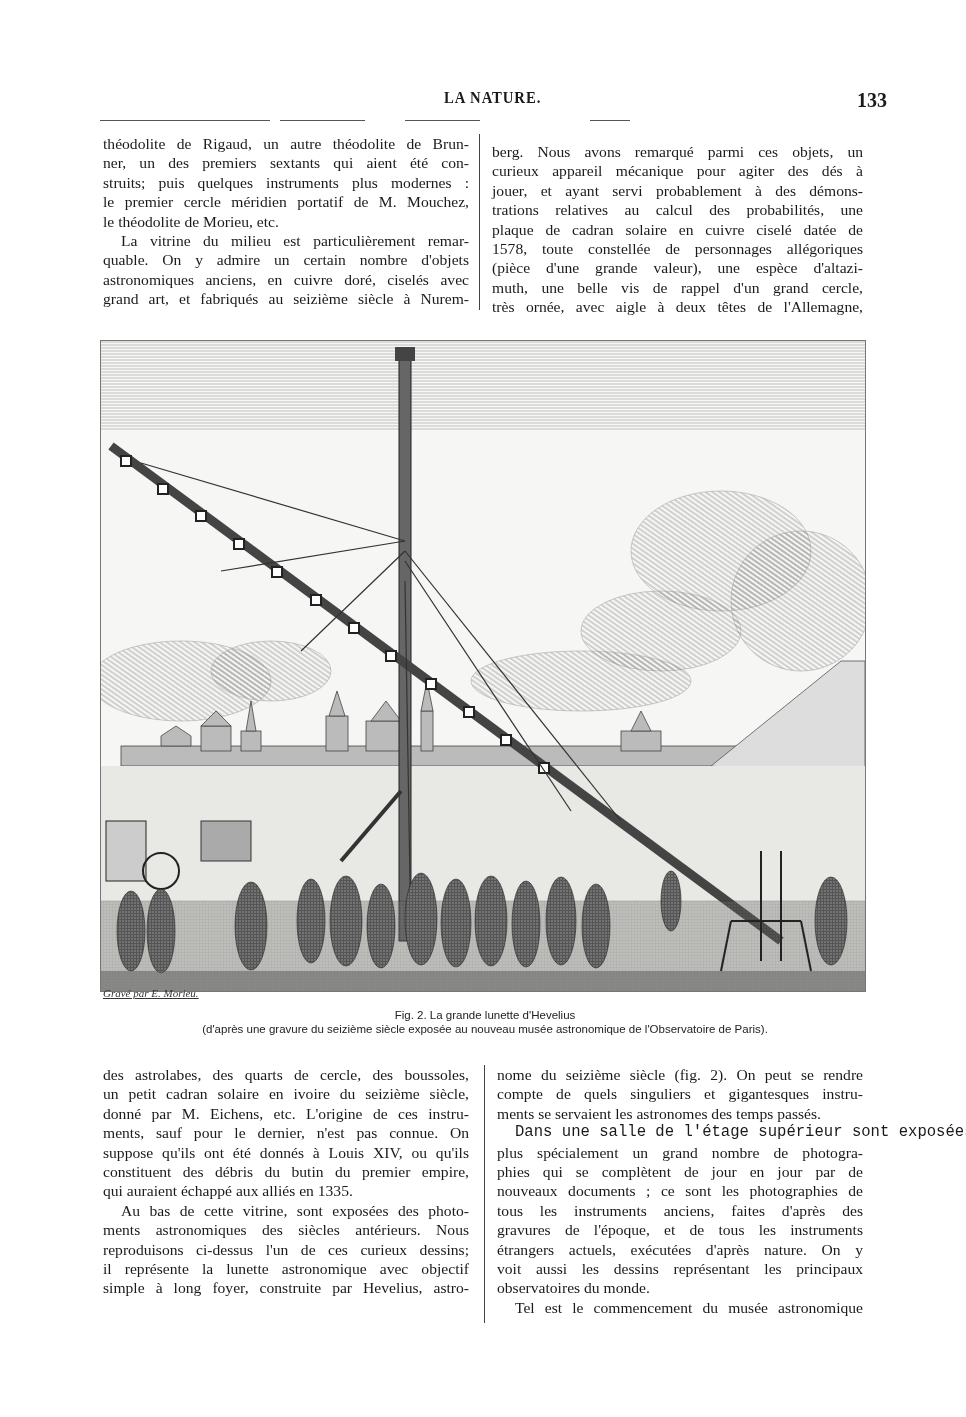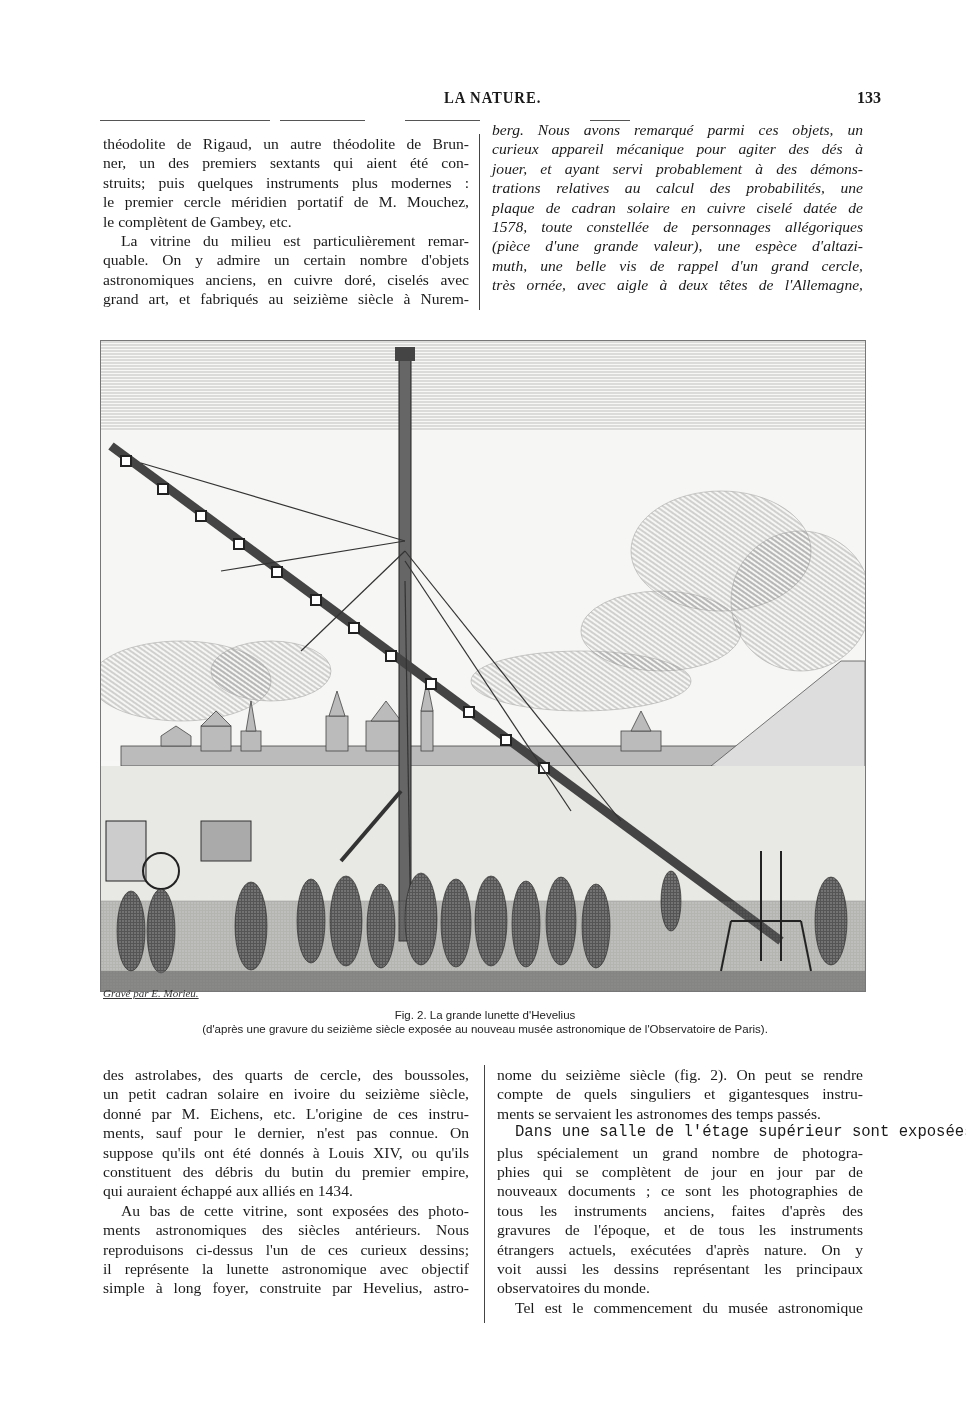--- a/index.html
+++ b/index.html
@@ -1,21 +1,21 @@
 <!DOCTYPE html>
 <html><head>
 <meta charset="utf-8">
 <style>
   html, body { margin: 0; padding: 0; background: #ffffff; }
   body { width: 966px; height: 1417px; position: relative; overflow: hidden;
          font-family: "Liberation Serif", "DejaVu Serif", serif; color: #1a1a1a; }
   .header { position: absolute; top: 86px; left: 12px; width: 966px; height: 24px; }
   .running-title { position: absolute; left: 432px; top: 3px; font-size: 16px; letter-spacing: 1px;
                    font-family: "Liberation Serif", serif; font-weight: bold; transform: scaleX(0.92); transform-origin: left; }
-  .page-number { position: absolute; left: 845px; top: 3px; font-size: 16px; font-weight: bold; text-align: center; }
+  .page-number { position: absolute; left: 845px; top: 3px; font-size: 20px; font-weight: bold; text-align: center; }
   .header-rule { position: absolute; top: 120px; height: 1px; background: #555; }
   .col { position: absolute; font-size: 15.6px; line-height: 19.4px; text-align: justify; }
   .col .line { display: block; text-align: justify; text-align-last: justify; white-space: nowrap; }
   .col .line.last { text-align-last: left; }
   .col-rule { position: absolute; width: 1px; background: #444; }
   .figure { position: absolute; left: 100px; top: 340px; width: 764px; height: 650px;
             border: 1px solid #777; background: #f7f7f5; overflow: hidden; }
   .figure svg { display: block; }
   .engraver { position: absolute; left: 103px; top: 987px; font-size: 11px; font-style: italic; color: #333; text-decoration: underline; }
   .caption { position: absolute; left: 90px; width: 790px; text-align: center; font-size: 11.5px; line-height: 13px;
@@ -31,28 +31,28 @@
 <div class="header-rule" style="left:100px;width:170px;"></div>
 <div class="header-rule" style="left:280px;width:85px;"></div>
 <div class="header-rule" style="left:405px;width:75px;"></div>
 <div class="header-rule" style="left:590px;width:40px;"></div>
 
 <div class="col" style="left:103px;top:134px;width:366px;">
   <span class="line">théodolite de Rigaud, un autre théodolite de Brun-</span>
   <span class="line">ner, un des premiers sextants qui aient été con-</span>
   <span class="line">struits; puis quelques instruments plus modernes :</span>
   <span class="line">le premier cercle méridien portatif de M. Mouchez,</span>
-  <span class="line last">le complètent de Gambey, etc.</span>
+  <span class="line last">le théodolite de Morieu, etc.</span>
   <span class="line" style="padding-left:18px;">La vitrine du milieu est particulièrement remar-</span>
   <span class="line">quable. On y admire un certain nombre d'objets</span>
   <span class="line">astronomiques anciens, en cuivre doré, ciselés avec</span>
   <span class="line">grand art, et fabriqués au seizième siècle à Nurem-</span>
 </div>
 <div class="col-rule" style="left:479px;top:134px;height:176px;"></div>
-<div class="col" style="left:492px;top:120px;width:371px;font-style:italic;">
+<div class="col" style="left:492px;top:142px;width:371px;">
   <span class="line">berg. Nous avons remarqué parmi ces objets, un</span>
   <span class="line">curieux appareil mécanique pour agiter des dés à</span>
   <span class="line">jouer, et ayant servi probablement à des démons-</span>
   <span class="line">trations relatives au calcul des probabilités, une</span>
   <span class="line">plaque de cadran solaire en cuivre ciselé datée de</span>
   <span class="line">1578, toute constellée de personnages allégoriques</span>
   <span class="line">(pièce d'une grande valeur), une espèce d'altazi-</span>
   <span class="line">muth, une belle vis de rappel d'un grand cercle,</span>
   <span class="line">très ornée, avec aigle à deux têtes de l'Allemagne,</span>
 </div>
@@ -173,21 +173,21 @@
 <div class="caption" style="top:1009px;">Fig. 2. La grande lunette d'Hevelius</div>
 <div class="caption" style="top:1023px;">(d'après une gravure du seizième siècle exposée au nouveau musée astronomique de l'Observatoire de Paris).</div>
 
 <div class="col" style="left:103px;top:1065px;width:366px;">
   <span class="line">des astrolabes, des quarts de cercle, des boussoles,</span>
   <span class="line">un petit cadran solaire en ivoire du seizième siècle,</span>
   <span class="line">donné par M. Eichens, etc. L'origine de ces instru-</span>
   <span class="line">ments, sauf pour le dernier, n'est pas connue. On</span>
   <span class="line">suppose qu'ils ont été donnés à Louis XIV, ou qu'ils</span>
   <span class="line">constituent des débris du butin du premier empire,</span>
-  <span class="line last">qui auraient échappé aux alliés en 1434.</span>
+  <span class="line last">qui auraient échappé aux alliés en 1335.</span>
   <span class="line" style="padding-left:18px;">Au bas de cette vitrine, sont exposées des photo-</span>
   <span class="line">ments astronomiques des siècles antérieurs. Nous</span>
   <span class="line">reproduisons ci-dessus l'un de ces curieux dessins;</span>
   <span class="line">il représente la lunette astronomique avec objectif</span>
   <span class="line">simple à long foyer, construite par Hevelius, astro-</span>
 </div>
 <div class="col-rule" style="left:484px;top:1065px;height:258px;"></div>
 <div class="col" style="left:497px;top:1065px;width:366px;">
   <span class="line">nome du seizième siècle (fig. 2). On peut se rendre</span>
   <span class="line">compte de quels singuliers et gigantesques instru-</span>

